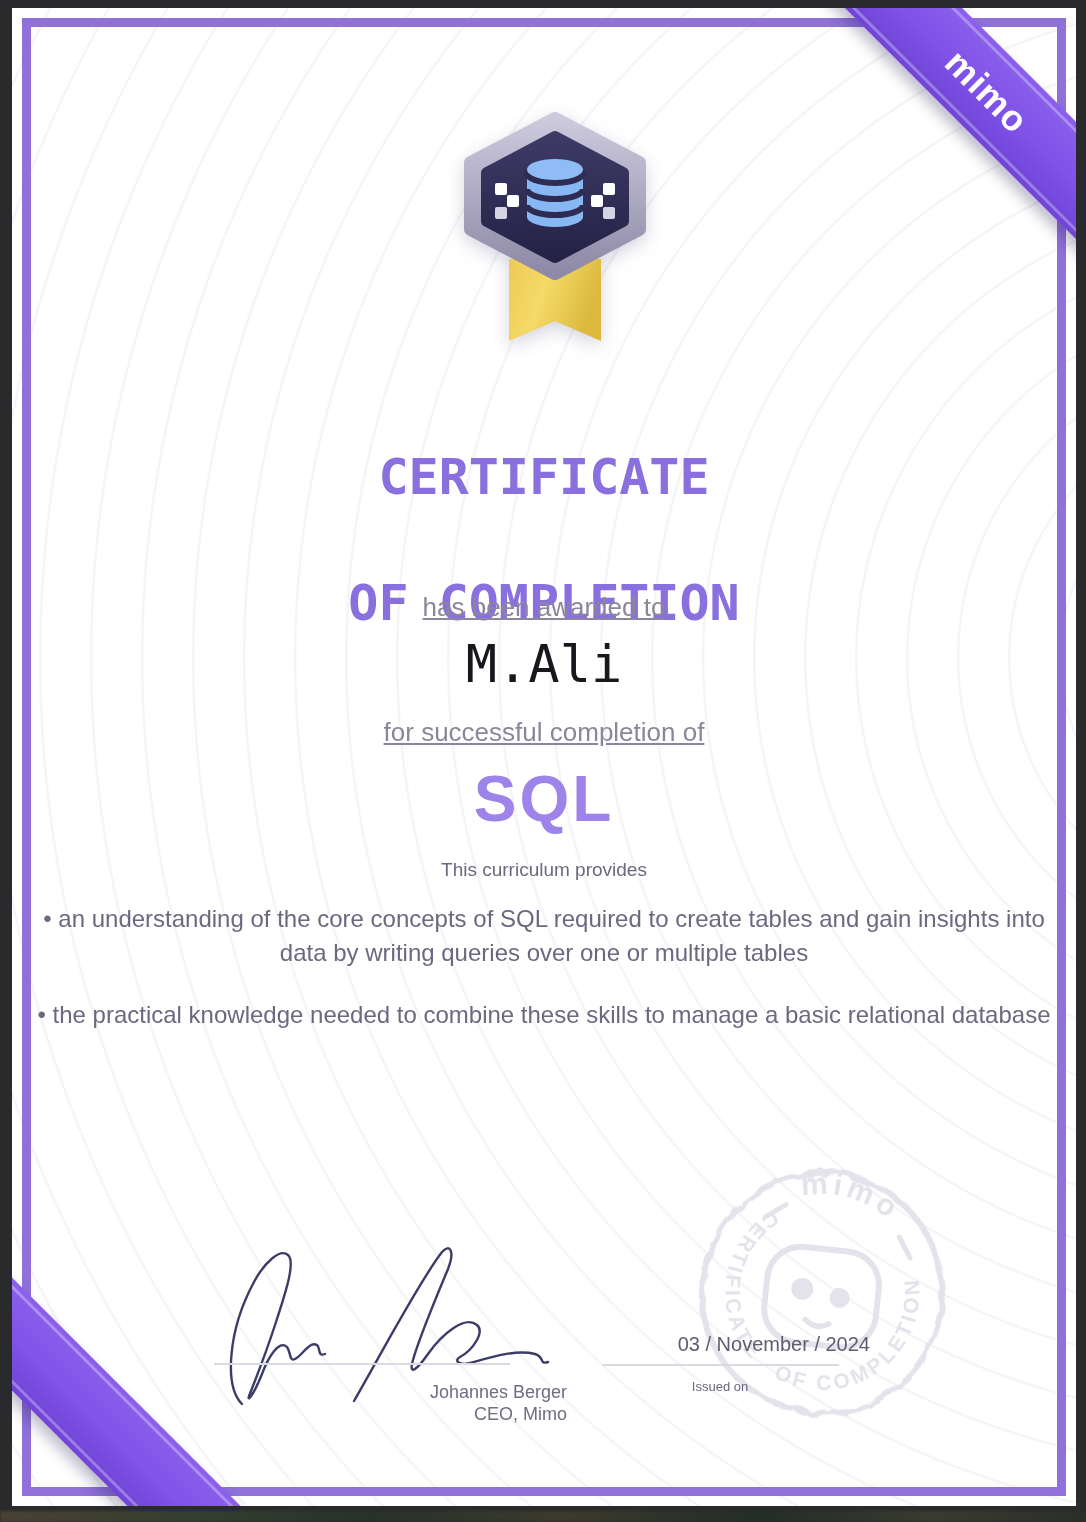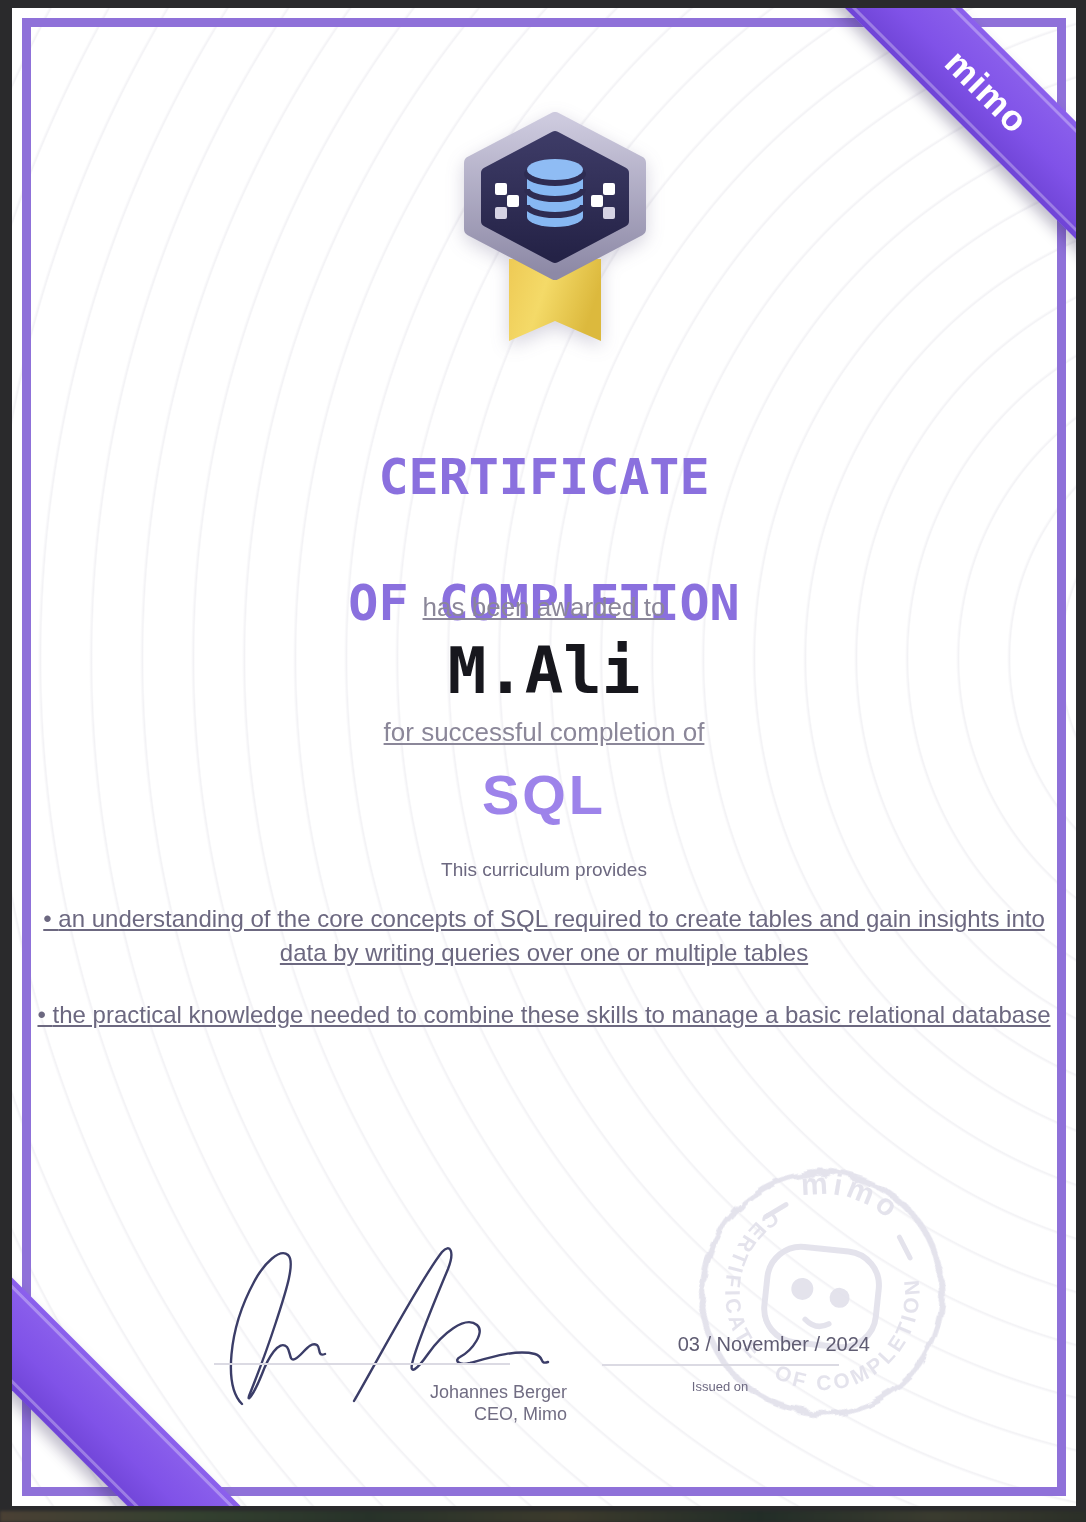--- a/index.html
+++ b/index.html
@@ -26,28 +26,28 @@
                 letter-spacing:1px;font-family:"Liberation Sans",sans-serif;}
   
   .badge{position:absolute;left:443px;top:103px;width:200px;height:240px;
          filter:drop-shadow(0 6px 9px rgba(70,60,110,.22));}
   
   .cline{position:absolute;left:0;width:100%;text-align:center;white-space:pre-line;}
   .title{top:438px;font-family:"DejaVu Sans Mono",monospace;font-weight:bold;
          font-size:50px;line-height:63px;color:#8a70de;letter-spacing:0px;}
   .muted{font-size:26px;color:#8b8799;text-decoration:underline;}
   .awarded{top:584px;}
-  .name{top:626px;font-family:"DejaVu Sans Mono",monospace;font-weight:bold;
-        font-size:64px;color:#17171d;}
+  .name{top:626px;font-family:"DejaVu Sans Mono",monospace;font-weight:normal;
+        font-size:52px;color:#17171d;}
   .forsucc{top:709px;}
-  .course{top:754px;font-weight:bold;font-size:56px;letter-spacing:3px;color:#9d83ea;}
+  .course{top:754px;font-weight:bold;font-size:64px;letter-spacing:3px;color:#9d83ea;}
   .intro{top:851px;font-size:19px;color:#6c6880;}
   .bullets{position:absolute;left:22px;top:894px;width:1020px;text-align:center;
            font-size:24px;line-height:34px;color:#6c6880;}
-  .bullets p{margin:0 0 28px 0;text-decoration:underline;}
+  .bullets p{margin:0 0 28px 0;}
   .bullets p::before{content:"\2022\00a0";}
   
   .sig-svg{position:absolute;left:192px;top:1230px;width:364px;height:172px;}
   .rule{position:absolute;height:2px;background:#dbdae3;}
   .sig-rule{left:202px;top:1355px;width:296px;}
   .date-rule{left:590px;top:1356px;width:237px;}
   .sig-name{position:absolute;left:195px;top:1373px;width:360px;text-align:right;
             font-size:18px;line-height:22px;color:#716d83;}
   .issue-date{position:absolute;left:558px;top:1325px;width:300px;text-align:right;
               font-size:20px;color:#5f5c72;}

